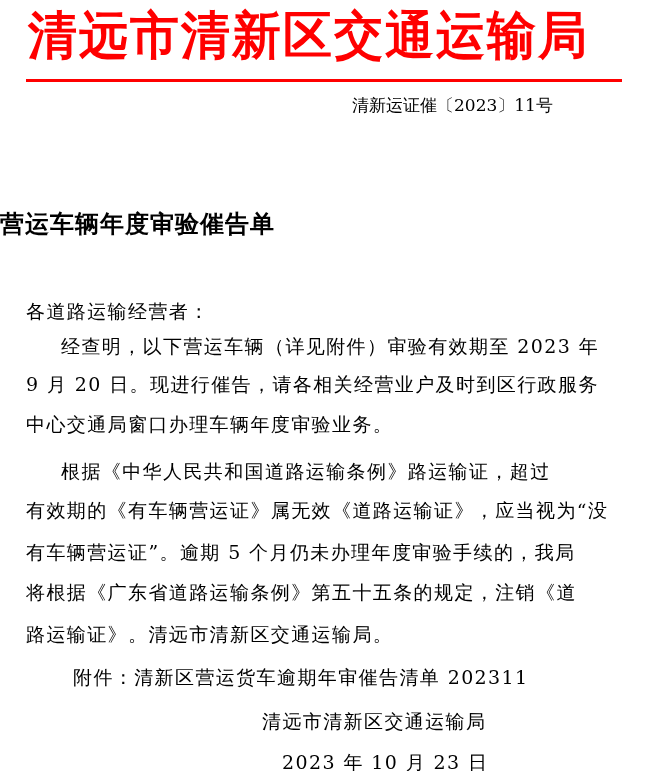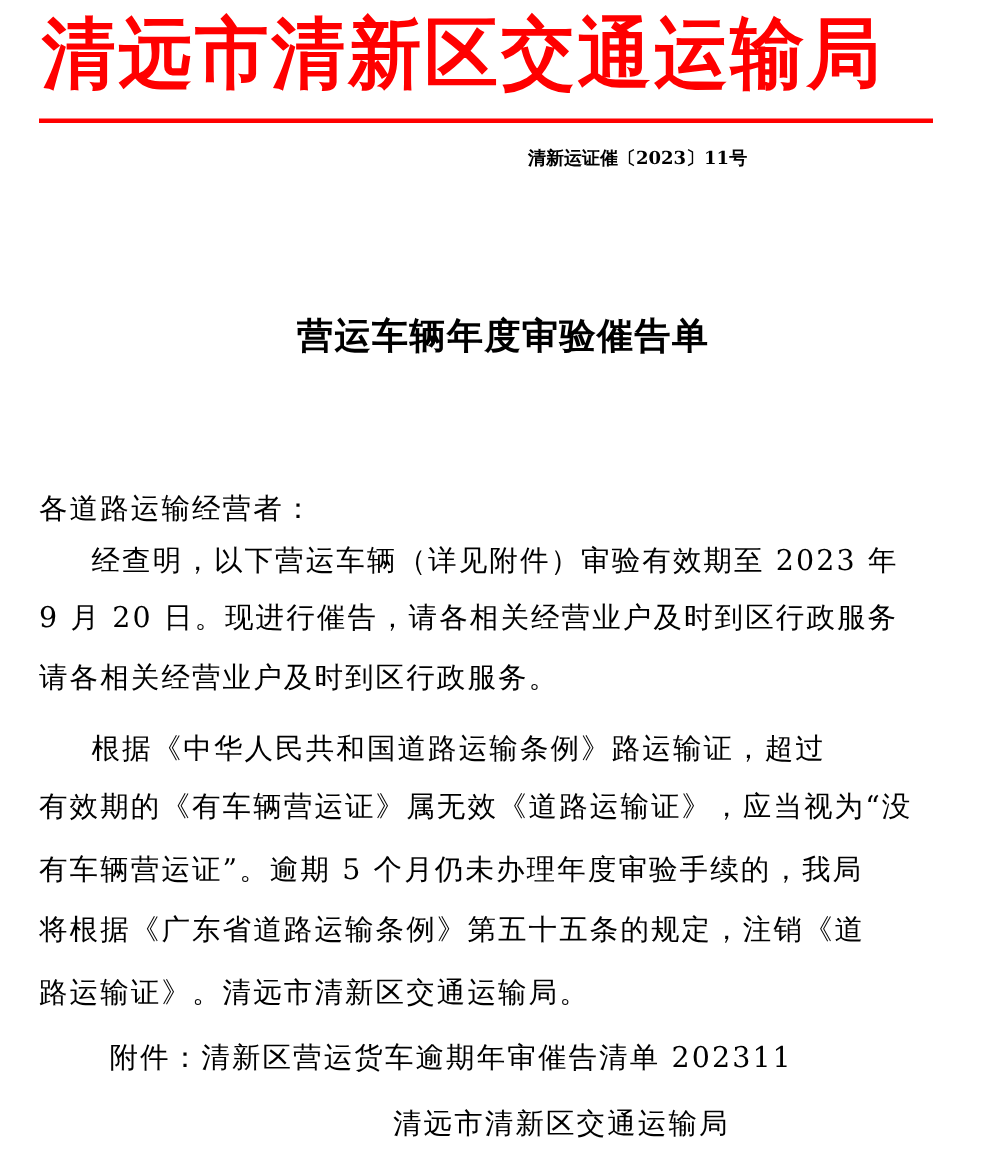--- a/index.html
+++ b/index.html
@@ -2,41 +2,41 @@
 <html><head>
 <meta charset="utf-8">
 <style>
   html, body { margin: 0; padding: 0; background: #ffffff; }
   body { width: 671px; height: 771px; position: relative; overflow: hidden;
          font-family: "DejaVu Serif", "Liberation Serif", serif; color: #000; }
   .header-title { position: absolute; left: 28px; top: 4px; width: 600px;
          font-size: 49px; line-height: 60px; color: #ff0000; font-weight: bold;
          letter-spacing: 2px; white-space: nowrap; transform: scaleY(1.05); transform-origin: top left; }
   .red-rule { position: absolute; left: 26px; top: 79px; width: 596px; height: 3px; background: #ff0000; }
-  .doc-number { position: absolute; left: 352px; top: 92px; font-size: 12px; line-height: 26px; white-space: nowrap; font-weight: bold; }
-  .doc-title { position: absolute; left: 0; width: 671px; top: 206px; text-align: center;
+  .doc-number { position: absolute; left: 352px; top: 92px; font-size: 17px; line-height: 26px; white-space: nowrap; }
+  .doc-title { position: absolute; left: 0; width: 671px; top: 206px; 
          font-size: 24px; font-weight: bold; line-height: 36px; letter-spacing: 1px; }
-  .line { position: absolute; left: 26px; font-size: 19px; line-height: 28px; white-space: nowrap; letter-spacing: 1.4px; margin-top: 28px; }
+  .line { position: absolute; left: 26px; font-size: 19px; line-height: 28px; white-space: nowrap; letter-spacing: 1.4px; }
   .indent { left: 61px; }
 </style>
 </head>
 <body>
 
 <div>
   <div class="header-title">清远市清新区交通运输局</div>
   <div class="red-rule"></div>
   <div class="doc-number">清新运证催〔2023〕11号</div>
 
   <div class="doc-title">营运车辆年度审验催告单</div>
 
   <div class="line" style="top:297px">各道路运输经营者：</div>
 
   <div class="line indent" style="top:332px">经查明，以下营运车辆（详见附件）审验有效期至 2023 年</div>
   <div class="line" style="top:370px">9 月 20 日。现进行催告，请各相关经营业户及时到区行政服务</div>
-  <div class="line" style="top:410px">请各相关经营业户及时到区行政服务。</div>
+  <div class="line" style="top:410px">中心交通局窗口办理车辆年度审验业务。</div>
 
   <div class="line indent" style="top:457px">根据《中华人民共和国道路运输条例》路运输证，超过</div>
   <div class="line" style="top:496px">有效期的《有车辆营运证》属无效《道路运输证》，应当视为“没</div>
   <div class="line" style="top:538px">有车辆营运证”。逾期 5 个月仍未办理年度审验手续的，我局</div>
   <div class="line" style="top:578px">将根据《广东省道路运输条例》第五十五条的规定，注销《道</div>
   <div class="line" style="top:620px">路运输证》。清远市清新区交通运输局。</div>
 
   <div class="line" style="left:73px; top:663px">附件：清新区营运货车逾期年审催告清单 202311</div>
   <div class="line" style="left:262px; top:707px">清远市清新区交通运输局</div>
   <div class="line" style="left:282px; top:748px">2023 年 10 月 23 日</div>

